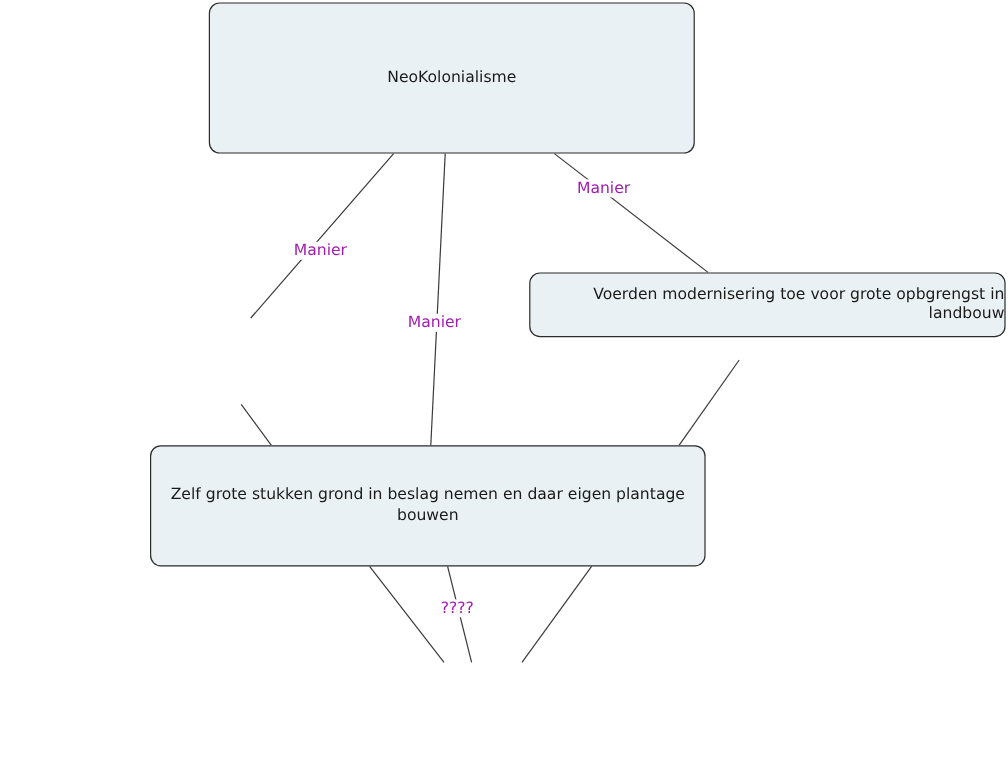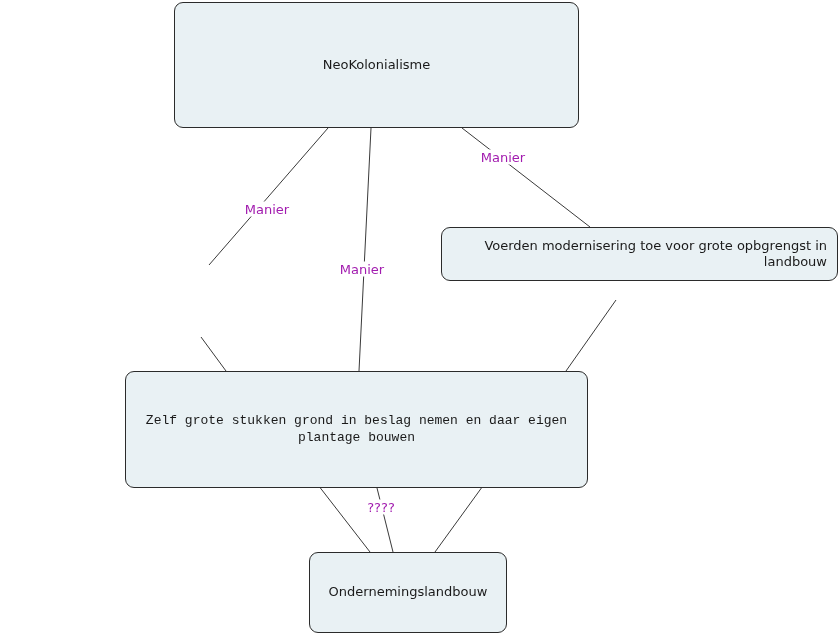--- a/index.html
+++ b/index.html
@@ -29,21 +29,21 @@
   .node {
     position: absolute;
     box-sizing: border-box;
     background: #e9f1f4;
     border: 1px solid #2b2b2b;
     border-radius: 9px;
     display: flex;
     align-items: center;
     justify-content: center;
     text-align: center;
-    padding: 6px 10px;
+    padding: 6px 0;
     font-size: 13px;
     color: #1a1a1a;
     cursor: move;
   }
   .node span {
     line-height: 1.25;
   }
   .edge-label {
     position: absolute;
     transform: translate(-50%, -50%);
@@ -51,21 +51,21 @@
     padding: 0 3px;
     font-size: 13px;
     color: #a21caf;
     white-space: nowrap;
     cursor: text;
   }
   
   #node-neokolonialisme   { left: 174px; top: 2px;   width: 405px; height: 126px; }
   #node-dwingen           { left: 2px;   top: 265px; width: 332px; height: 72px;  }
   #node-voerden           { left: 441px; top: 227px; width: 397px; height: 54px; text-align: right;  }
-  #node-zelf              { left: 125px; top: 371px; width: 463px; height: 117px; font-family: Liberation Mono, monospace; }
+  #node-zelf              { left: 125px; top: 371px; width: 463px; height: 101px; }
   #node-ondernemings      { left: 309px; top: 552px; width: 198px; height: 81px;  }
   
   #label-manier-left   { left: 267px; top: 209px; }
   #label-manier-middle { left: 362px; top: 269px; }
   #label-manier-right  { left: 503px; top: 157px; }
   #label-unknown       { left: 381px; top: 507px; }
 </style>
 </head>
 <body>
 
@@ -88,22 +88,19 @@
 
 
   <div class="node" id="node-voerden">
     <span>Voerden modernisering toe voor grote opbgrengst in landbouw</span>
   </div>
 
   <div class="node" id="node-zelf">
     <span>Zelf grote stukken grond in beslag nemen en daar eigen plantage bouwen</span>
   </div>
 
-  <div class="node" id="node-ondernemings">
-    <span>Ondernemingslandbouw</span>
-  </div>
 
   <span class="edge-label" id="label-manier-left">Manier</span>
   <span class="edge-label" id="label-manier-middle">Manier</span>
   <span class="edge-label" id="label-manier-right">Manier</span>
   <span class="edge-label" id="label-unknown">????</span>
 
 </div>
 
 </body></html>

